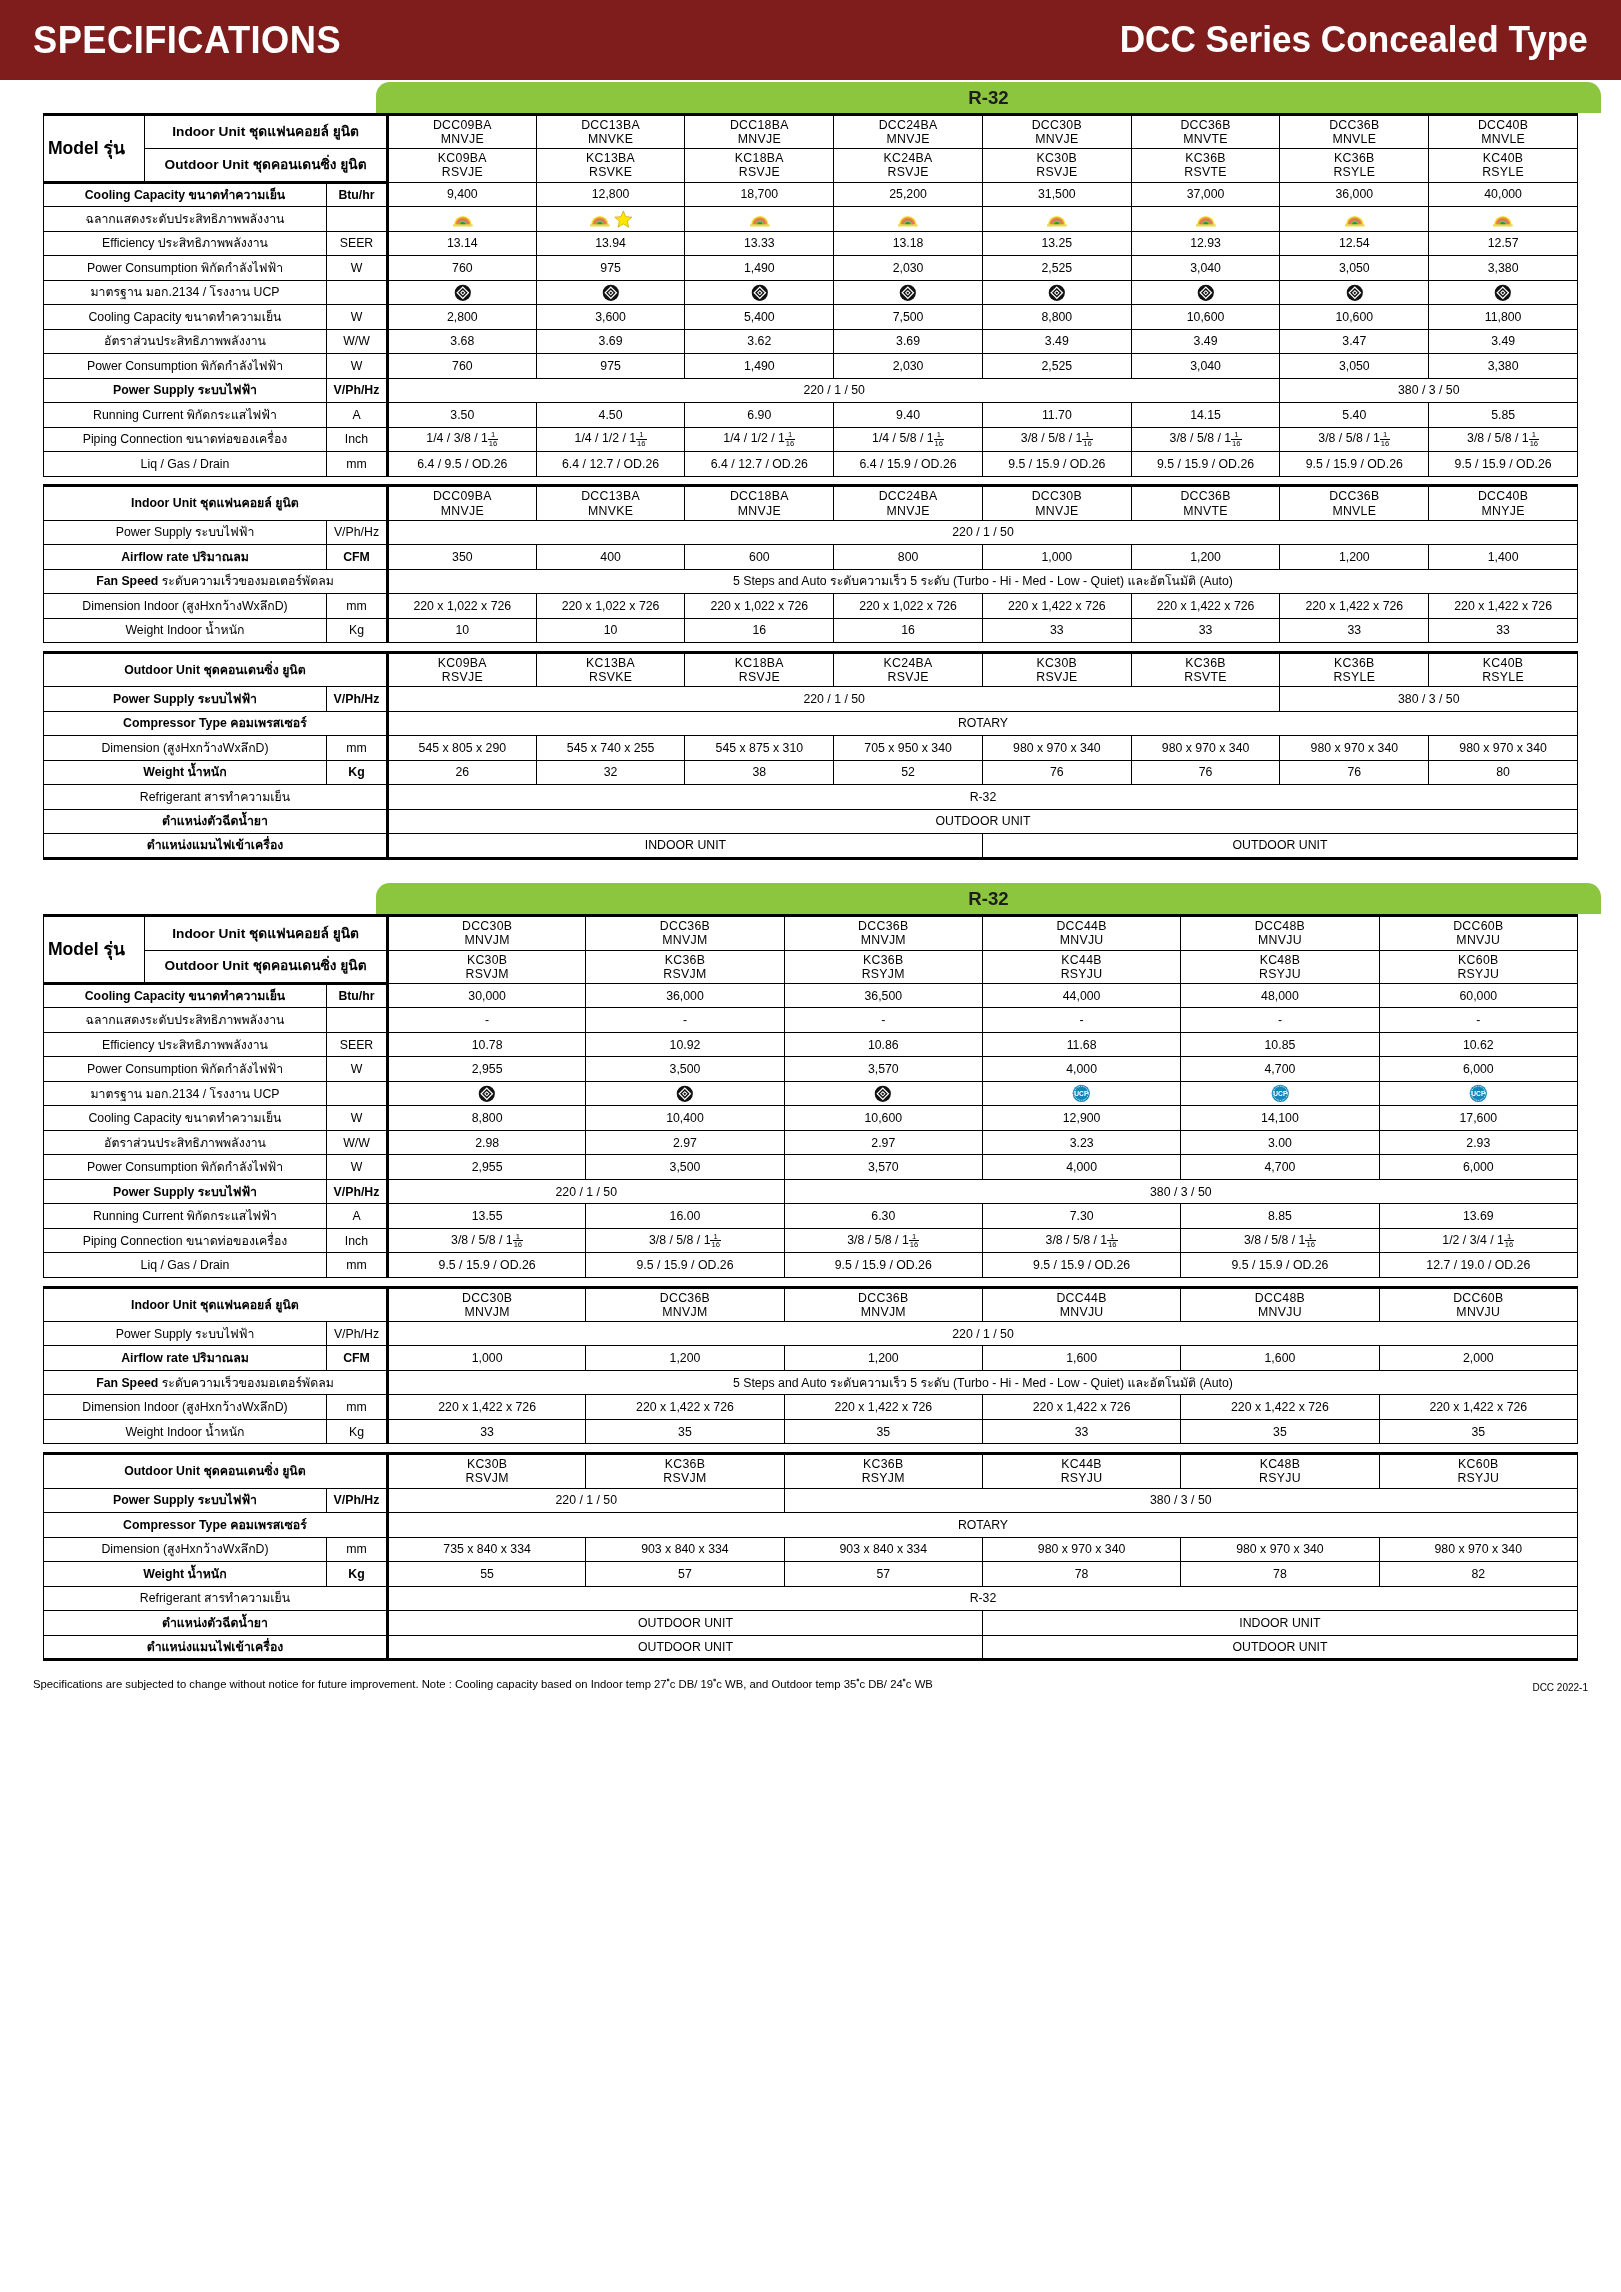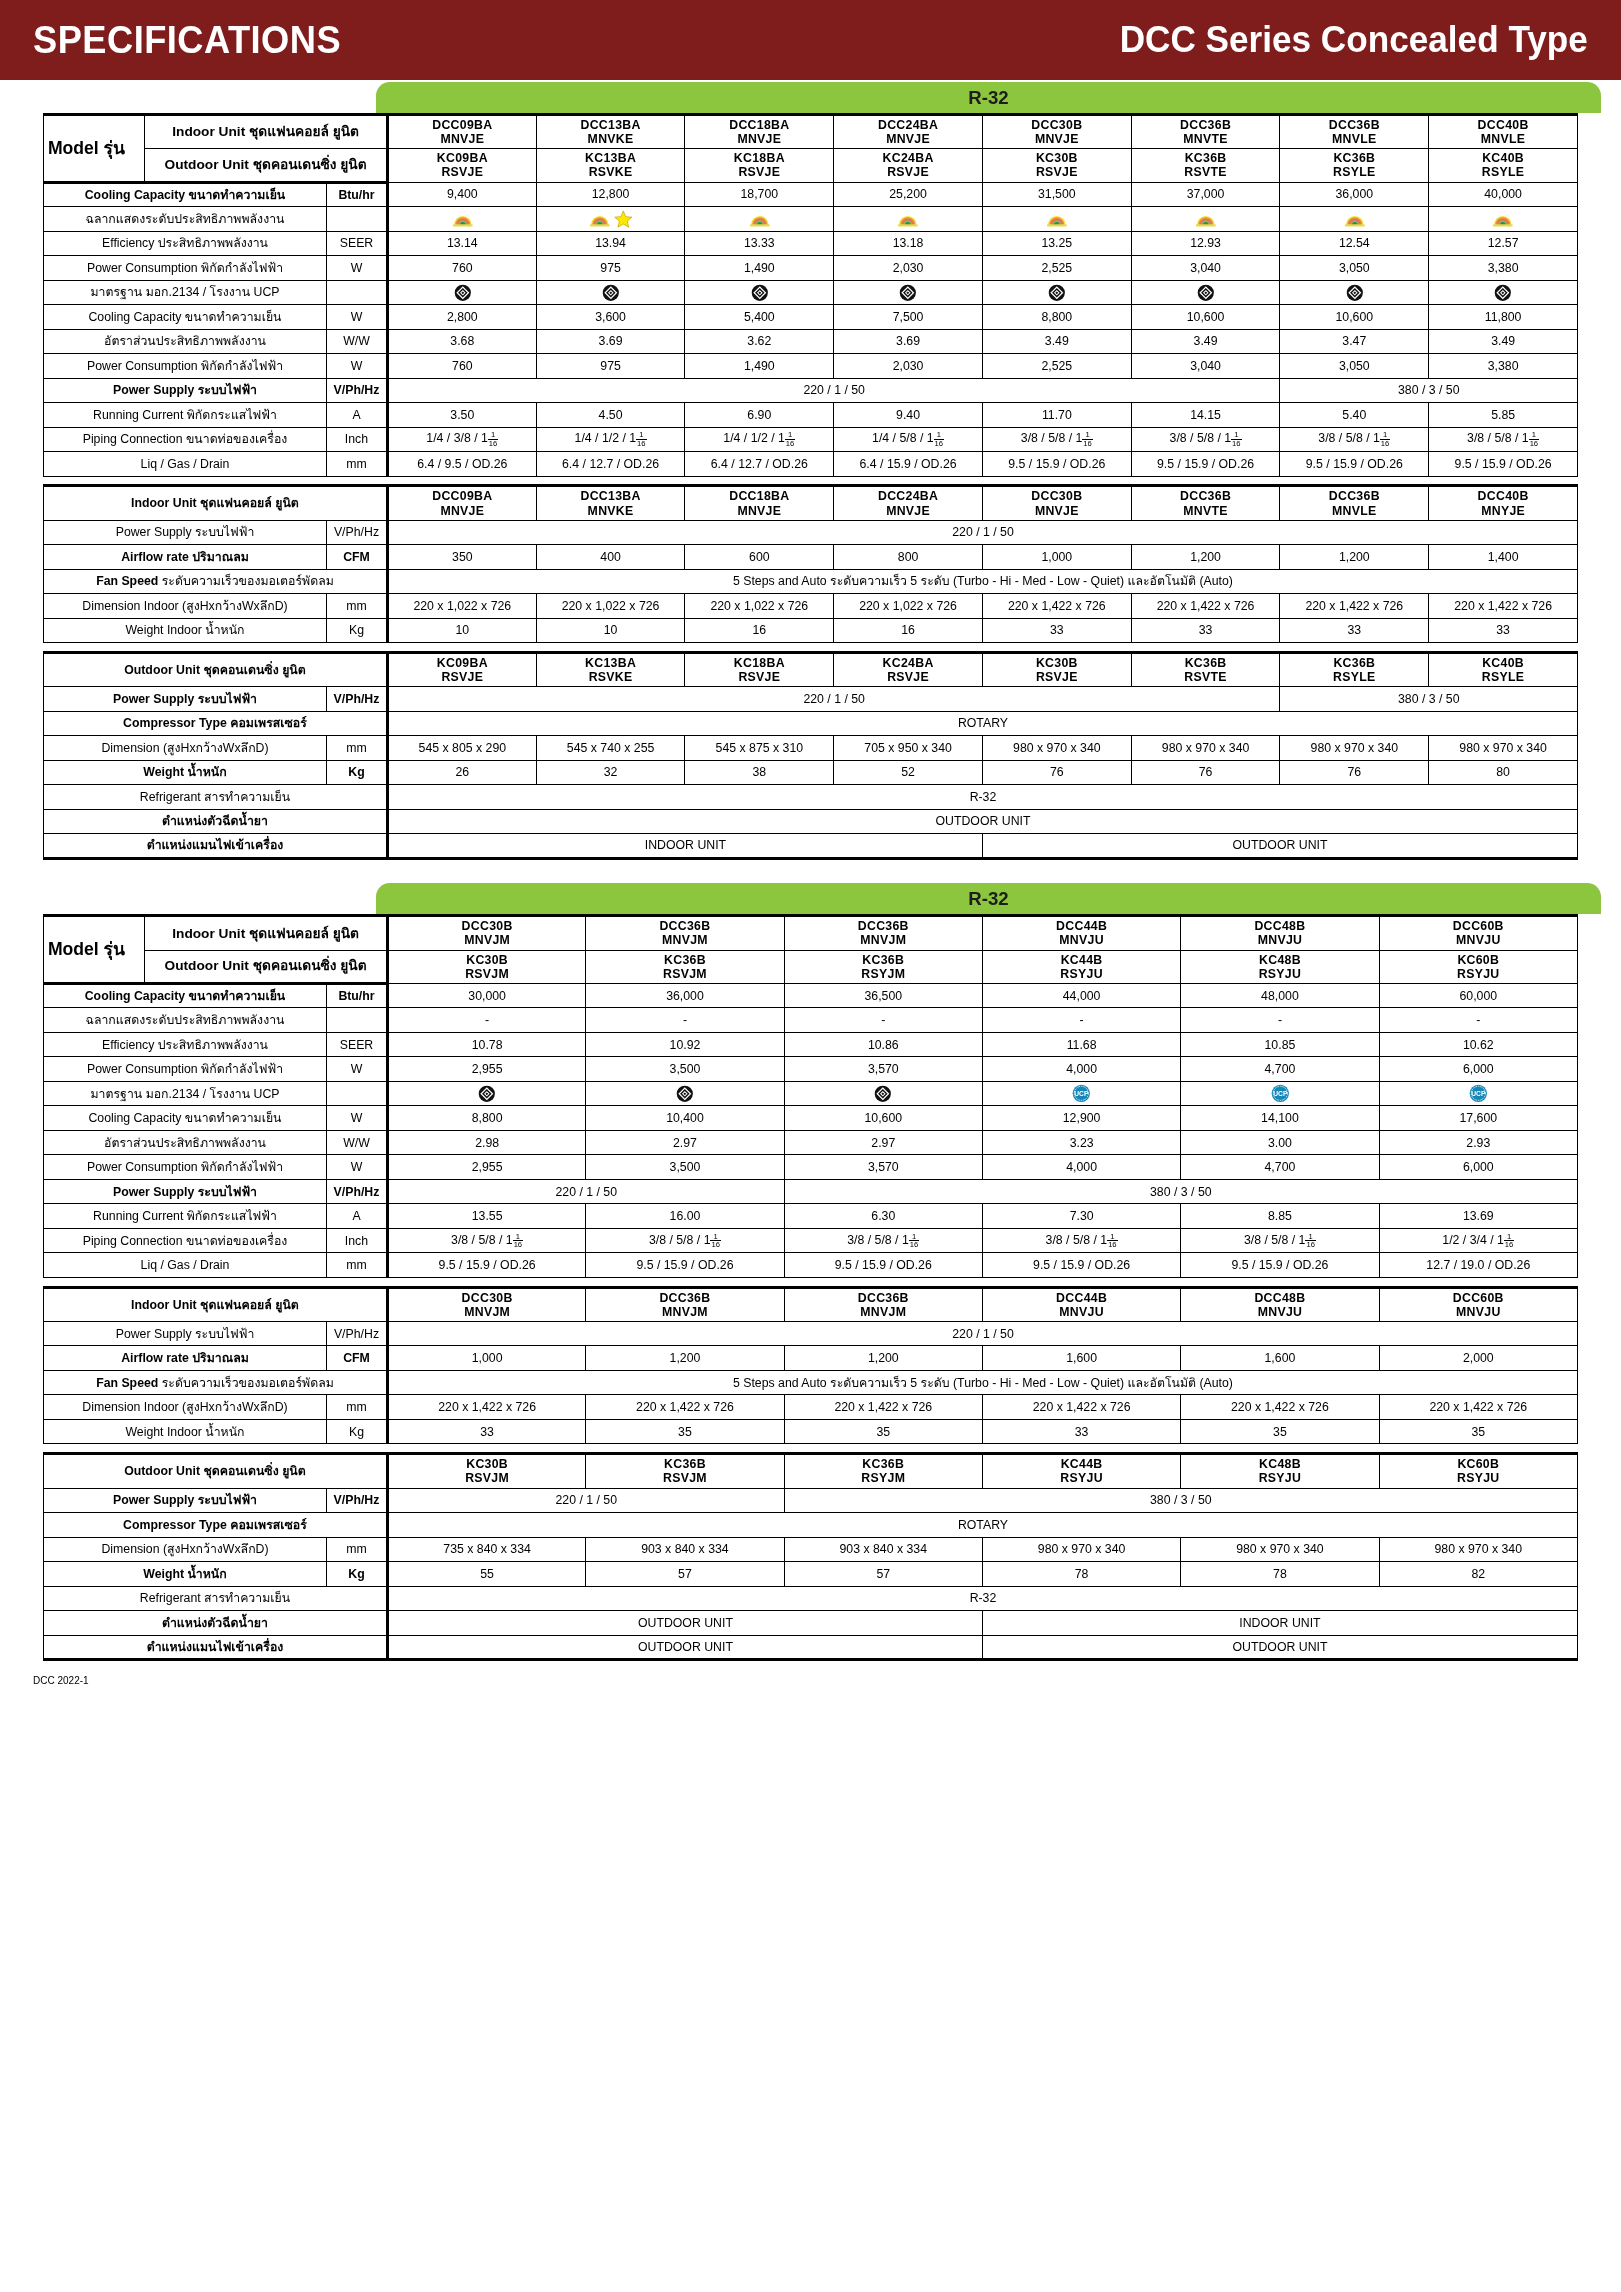--- a/index.html
+++ b/index.html
@@ -54,21 +54,21 @@
     line-height:1.15;
     background:#fff;
   }
   td.lbl{
     text-align:left; padding-left:9.8px;
     font-size:12.3px; white-space:nowrap;
   }
   td.lbl-b{ font-weight:bold; }
   td.unit{ font-size:11.3px; }
   td.unit-b{ font-weight:bold; font-size:11.3px; }
-  td.model{ font-size:14.7px; font-weight:700; letter-spacing:0.3px; line-height:1.25; height:45px;margin-top:29px;}
+  td.model{ font-size:14.7px; font-weight:400; letter-spacing:0.3px; line-height:1.25; height:45px;margin-top:29px;}
   td.shade{ background:#e7e8de; }
   td.modelhdr{
     background:#e7e8de; font-weight:bold; font-size:16.7px;
     text-align:left; padding-left:9.8px;
   }
   td.sechdr{
     background:#e7e8de; font-weight:bold; font-size:16px;
     text-align:left; padding-left:11.8px; height:39px;
   }
 
@@ -795,15 +795,16 @@
         <tr>
           <td colspan="3" class="lbl lbl-b tbord-b">ตำแหน่งแมนไฟเข้าเครื่อง</td>
           <td colspan="3" class="tbord-l tbord-b">OUTDOOR UNIT</td>
           <td colspan="3" class="tbord-b">OUTDOOR UNIT</td>
         </tr>
       </tbody>
   </table>
 </div>
 
 <div class="footer">
+  <div class="footer-note">Specifications are subjected to change without notice for future improvement.  Note : Cooling capacity based on Indoor temp 27 ํc DB/ 19 ํc WB, and Outdoor temp 35 ํc DB/ 24 ํc WB</div>
   <div class="footer-code">DCC 2022-1</div>
 </div>
 
 
 </body></html>

